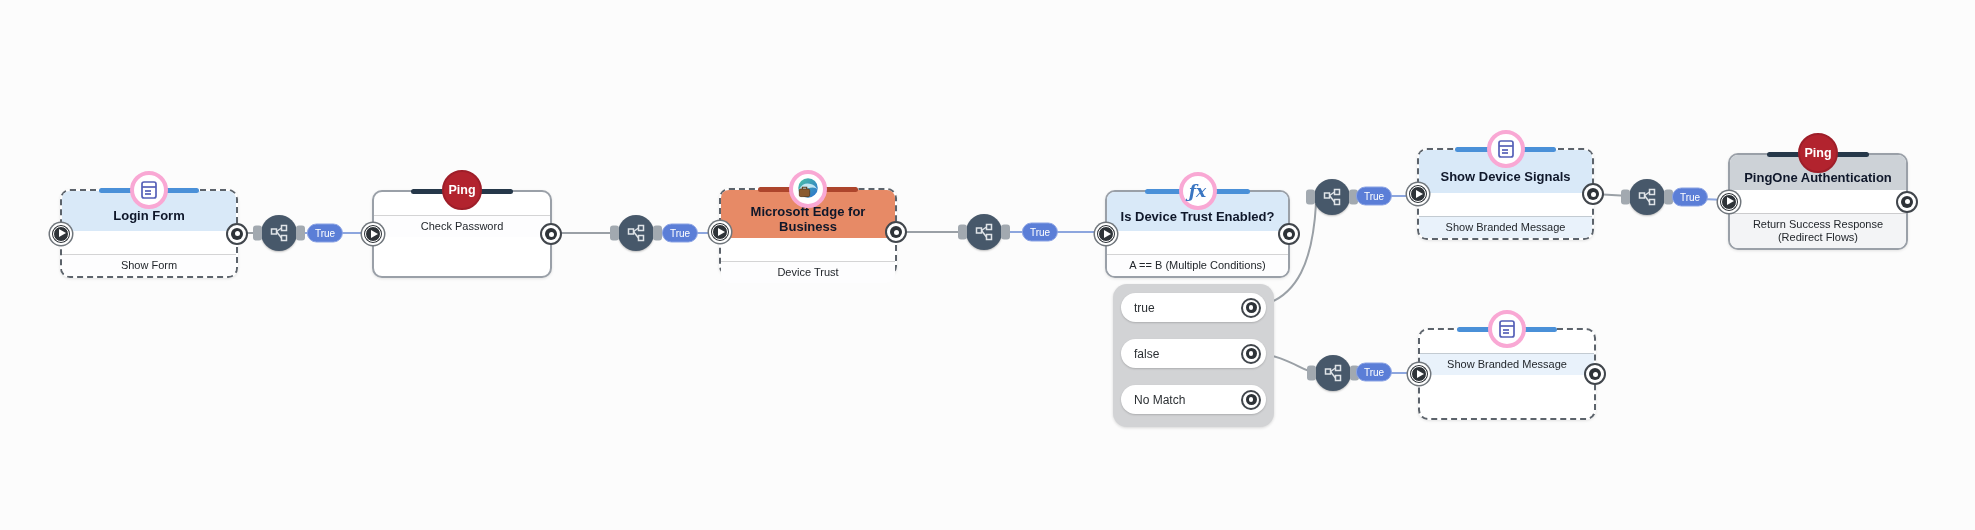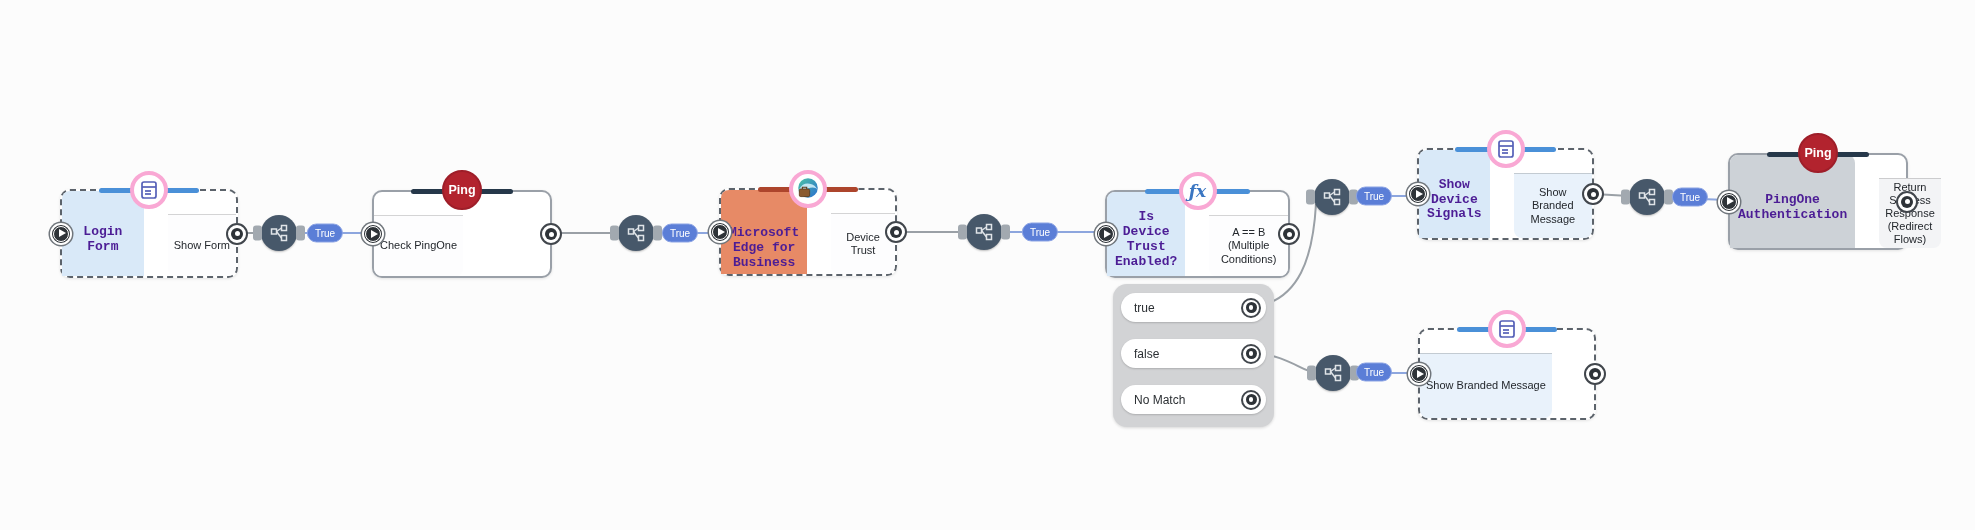--- a/index.html
+++ b/index.html
@@ -1,22 +1,22 @@
 <!DOCTYPE html>
 <html><head>
 <meta charset="utf-8">
 <style>
   html,body{margin:0;padding:0;background:#fcfcfc;font-family:"Liberation Sans",sans-serif;}
   .canvas{position:relative;width:1975px;height:530px;background:#fcfcfc;overflow:hidden;}
   .wires{position:absolute;left:0;top:0;z-index:0;}
   .wg{stroke:#9aa0a6;stroke-width:2;fill:none;}
   .wb{stroke:#8da6de;stroke-width:2;fill:none;}
 
-  .node{position:absolute;border-radius:10px;display:flex;flex-direction:row;
-        box-sizing:border-box;z-index:2;box-shadow:0 1px 3px rgba(0,0,0,.10);background:#fff;gap:24px;}
+  .node{position:absolute;border-radius:10px;display:flex;flex-direction:column;
+        box-sizing:border-box;z-index:2;box-shadow:0 1px 3px rgba(0,0,0,.10);background:#fff;}
   .node.dashed{border:2px dashed #5c636b;}
   .node.solid{border:2px solid #9aa0a8;}
   .node-top{flex:1;display:flex;align-items:center;justify-content:center;
             padding:15px 8px 3px;border-radius:8px 8px 0 0;}
   .node-bottom{display:flex;align-items:center;justify-content:center;text-align:center;
                padding:4px 6px;border-radius:0 0 8px 8px;background:#fdfdfe;
                border-top:1px solid rgba(0,0,0,.16);margin-top:23px;}
   .node.blue .node-top{background:#d9e9f8;}
   .node.blue{--bar:#4a90d8;}
   .node.gray .node-top{background:#cdd2d7;}
@@ -28,21 +28,21 @@
 
   .accent-bar{position:absolute;top:-3px;left:21%;right:21%;height:5px;background:var(--bar);
               border-radius:3px;z-index:1;}
   .icon-circle{position:absolute;top:-20px;left:50%;transform:translateX(-50%);
                width:38px;height:38px;border-radius:50%;background:#fff;border:4px solid #f9a8d4;
                display:flex;align-items:center;justify-content:center;z-index:3;box-sizing:border-box;}
   .icon-circle.ping{width:40px;height:40px;top:-22px;background:#b2232e;border:2px solid #9e1e29;
                     color:#fff;font-weight:bold;font-size:12.5px;}
   .fx-text{color:#3a76c2;font-size:17px;font-style:italic;font-family:"DejaVu Serif",serif;font-weight:bold;}
 
-  .title{font-size:13px;font-weight:bold;color:#4c1d95;text-align:center;line-height:1.15;font-family:Liberation Mono, monospace;}
+  .title{font-size:13px;font-weight:bold;color:#0f172a;text-align:center;line-height:1.15;}
   .subtitle{font-size:11px;color:#23272c;line-height:1.2;}
 
   .port{position:absolute;width:22px;height:22px;border-radius:50%;z-index:4;box-sizing:border-box;}
   .port-in{background:#2e3338;border:2px solid #fff;box-shadow:0 0 0 1.5px #70767c;}
   .port-in::before{content:"";position:absolute;inset:1px;border:1.5px solid #fff;border-radius:50%;}
   .port-in::after{content:"";position:absolute;left:7px;top:4.5px;border-left:7px solid #fff;
                   border-top:4.5px solid transparent;border-bottom:4.5px solid transparent;}
   .port-out{background:#fff;border:2px solid #41464c;}
   .port-out::before{content:"";position:absolute;inset:3px;background:#2e3338;border-radius:50%;}
   .port-out::after{content:"";position:absolute;left:50%;top:50%;width:5px;height:5px;
@@ -133,21 +133,21 @@
   </div>
 
   <div class="node gray solid" style="left:372px;top:190px;width:180px;height:88px">
     <div class="accent-bar"></div>
     <div class="icon-circle ping">
       <span>Ping</span>
     </div>
     <div class="port port-in pl"></div>
     <div class="port port-out pr"></div>
     <div class="node-bottom">
-        <div class="subtitle">Check PingOne</div>
+        <div class="subtitle">Check Password</div>
       </div>
   </div>
 
   <div class="node orange dashed" style="left:719px;top:188px;width:178px;height:88px">
     <div class="accent-bar"></div>
     <div class="icon-circle">
       <svg width="26" height="26" viewBox="0 0 24 24">
         <defs>
             <linearGradient id="eg" x1="0" y1="0" x2="1" y2="1">
           <stop offset="0" stop-color="#4cc3a5"></stop>

